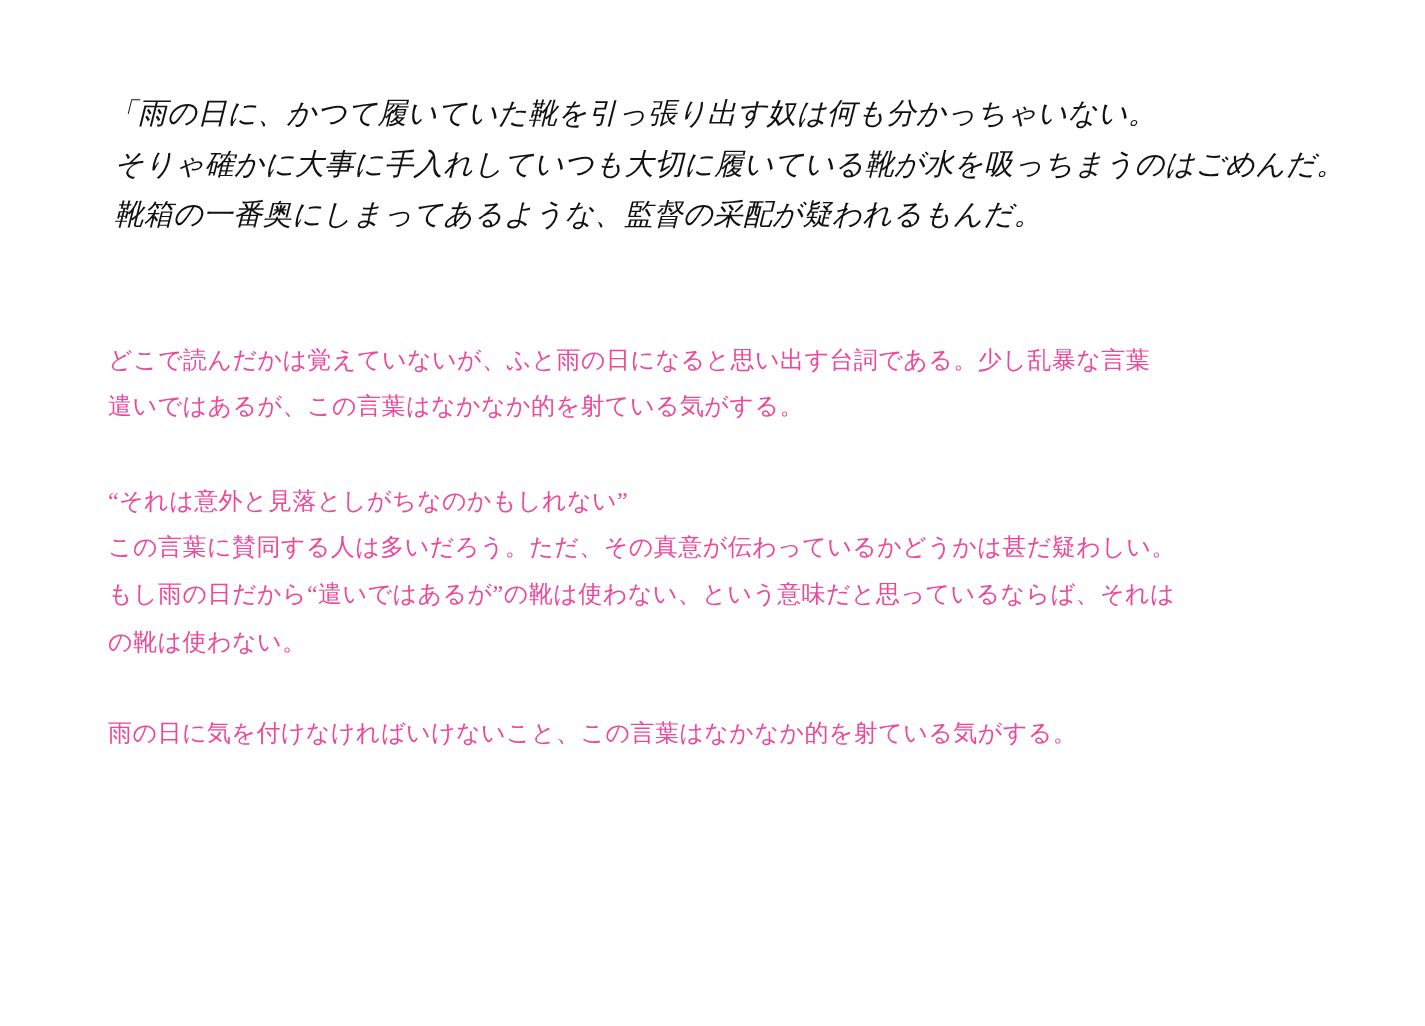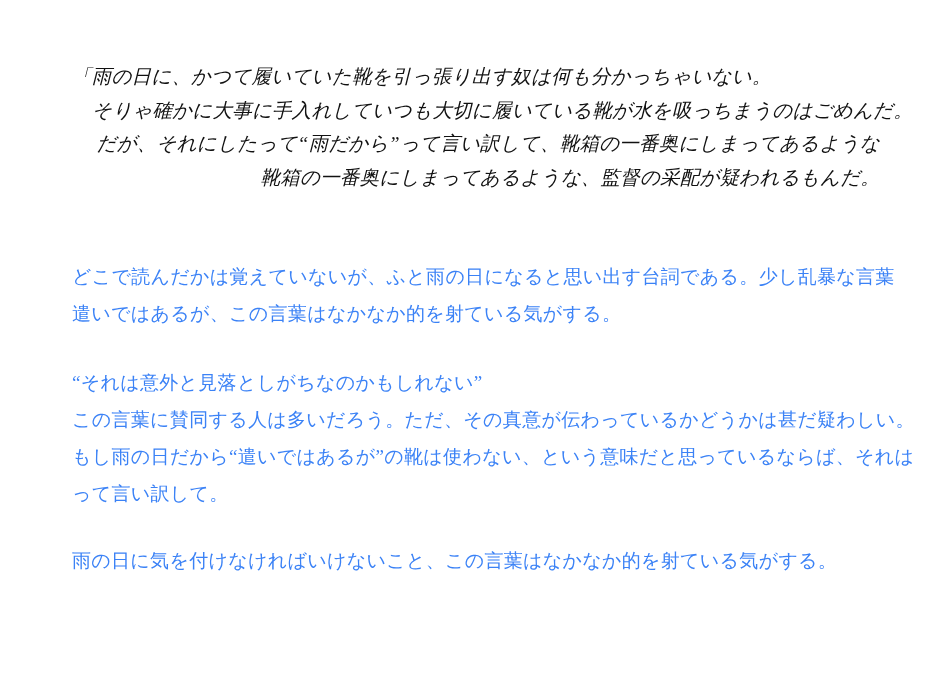--- a/index.html
+++ b/index.html
@@ -29,62 +29,60 @@
     color: #111111;
     margin: 0;
   }
   .quote-block .line {
     white-space: nowrap;
   }
   .quote-block .line.first {
     margin-left: 0;
   }
   .quote-block .line.indent {
-    margin-left: 20px;
-    text-align: right;
+    margin-left: 4px;
   }
   .body-block {
-    font-size: 19px;
+    font-size: 16px;
     line-height: 1.95;
     letter-spacing: 0.3px;
-    color: #3b82f6;
+    color: #ec4899;
   }
   .body-block .line {
     white-space: nowrap;
   }
   .gap-large { height: 64px; }
   .gap-mid { height: 32px; }
   .gap-small { height: 30px; }
 </style>
 </head>
 <body>
 
 <div class="page">
 
   <div class="quote-block">
     <div class="line first">「雨の日に、かつて履いていた靴を引っ張り出す奴は何も分かっちゃいない。</div>
     <div class="line indent">そりゃ確かに大事に手入れしていつも大切に履いている靴が水を吸っちまうのはごめんだ。</div>
-    <div class="line indent">だが、それにしたって“雨だから”って言い訳して、靴箱の一番奥にしまってあるような</div>
     <div class="line indent">靴箱の一番奥にしまってあるような、監督の采配が疑われるもんだ。</div>
   </div>
 
   <div class="gap-large"></div>
 
   <div class="body-block">
     <div class="line">どこで読んだかは覚えていないが、ふと雨の日になると思い出す台詞である。少し乱暴な言葉</div>
     <div class="line">遣いではあるが、この言葉はなかなか的を射ている気がする。</div>
   </div>
 
   <div class="gap-mid"></div>
 
   <div class="body-block">
     <div class="line">“それは意外と見落としがちなのかもしれない”</div>
     <div class="line">この言葉に賛同する人は多いだろう。ただ、その真意が伝わっているかどうかは甚だ疑わしい。</div>
     <div class="line">もし雨の日だから“遣いではあるが”の靴は使わない、という意味だと思っているならば、それは</div>
-    <div class="line">って言い訳して。</div>
+    <div class="line">の靴は使わない。</div>
   </div>
 
   <div class="gap-small"></div>
 
   <div class="body-block">
     <div class="line">雨の日に気を付けなければいけないこと、この言葉はなかなか的を射ている気がする。</div>
   </div>
 
 </div>
 

